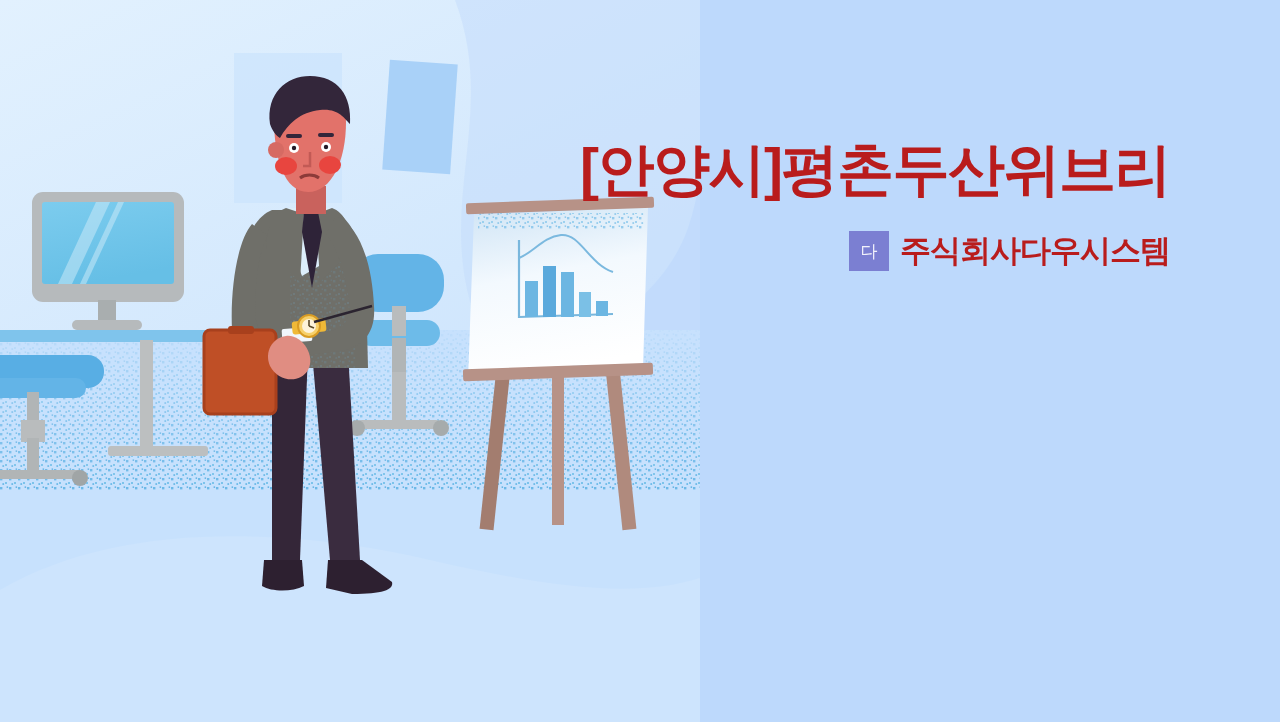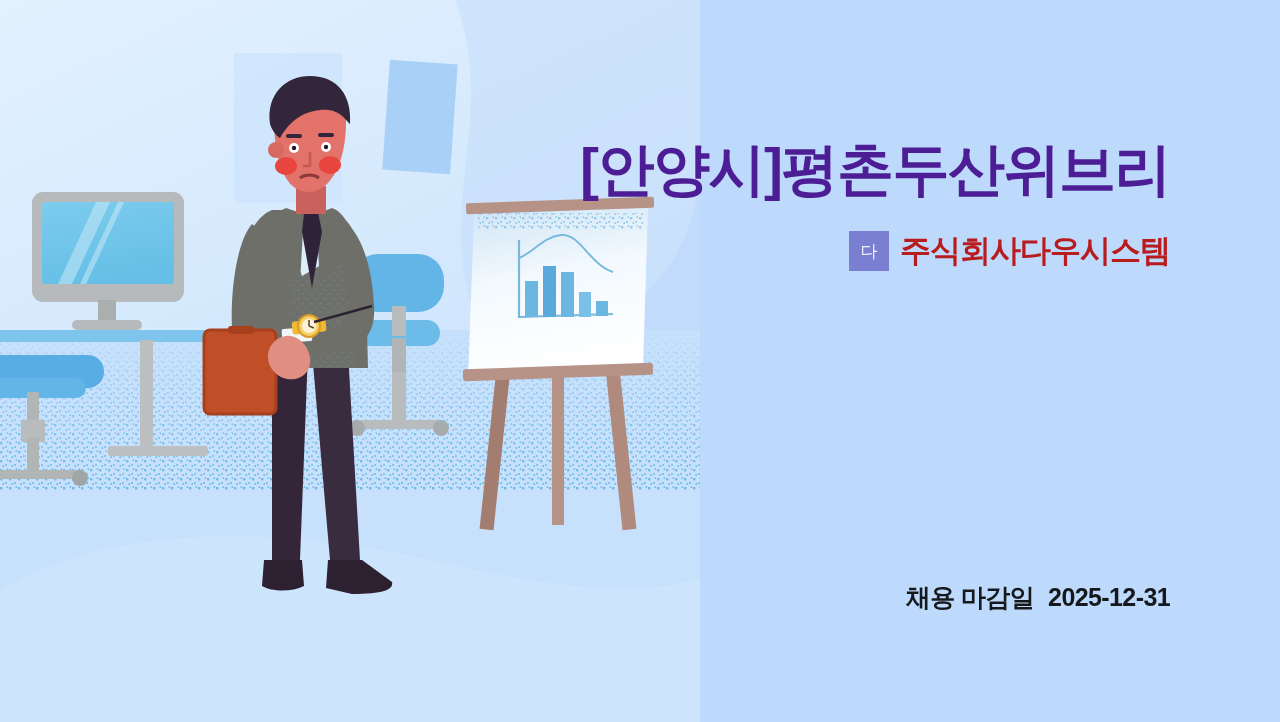--- a/index.html
+++ b/index.html
@@ -36,21 +36,21 @@
   #job-title {
     position:absolute;
     right:110px;
     top:139px;
     width:900px;
     text-align:right;
     font-size:57px;
     font-weight:700;
     line-height:1.06;
     letter-spacing:-1.5px;
-    color:#4c1d95;
+    color:#b91c1c;
     white-space:nowrap;
     pointer-events:auto;
   }
   #company-row {
     position:absolute;
     right:110px;
     top:230px;
     display:flex;
     align-items:center;
     justify-content:flex-end;
@@ -292,19 +292,15 @@
 
   <div id="text-block">
 
     <div id="job-title">[안양시]평촌두산위브리</div>
 
     <div id="company-row">
       <div id="company-badge">다</div>
       <div id="company-name">주식회사다우시스템</div>
     </div>
 
-    <div id="deadline-row">
-      <span>채용 마감일</span>
-      <span>2025-12-31</span>
-    </div>
 
   </div>
 </div>
 
 </body></html>

